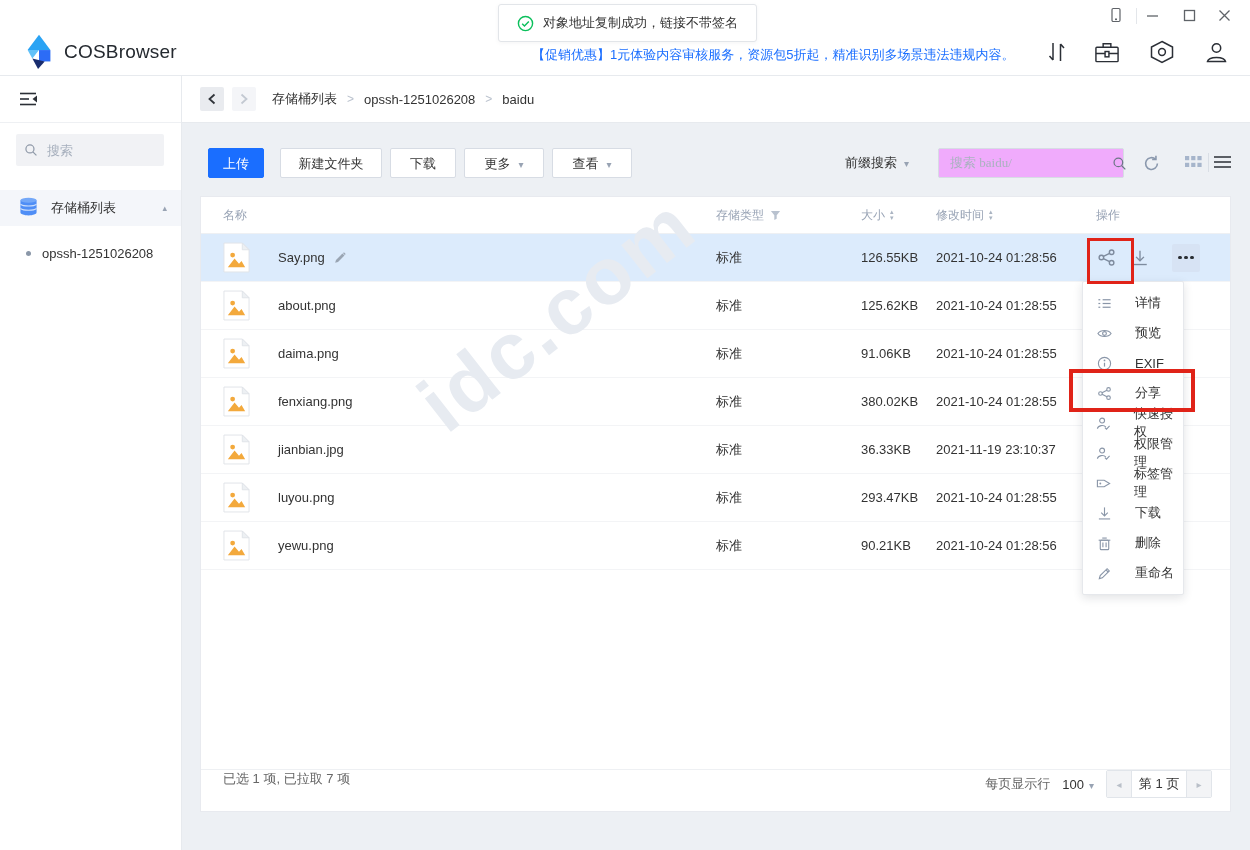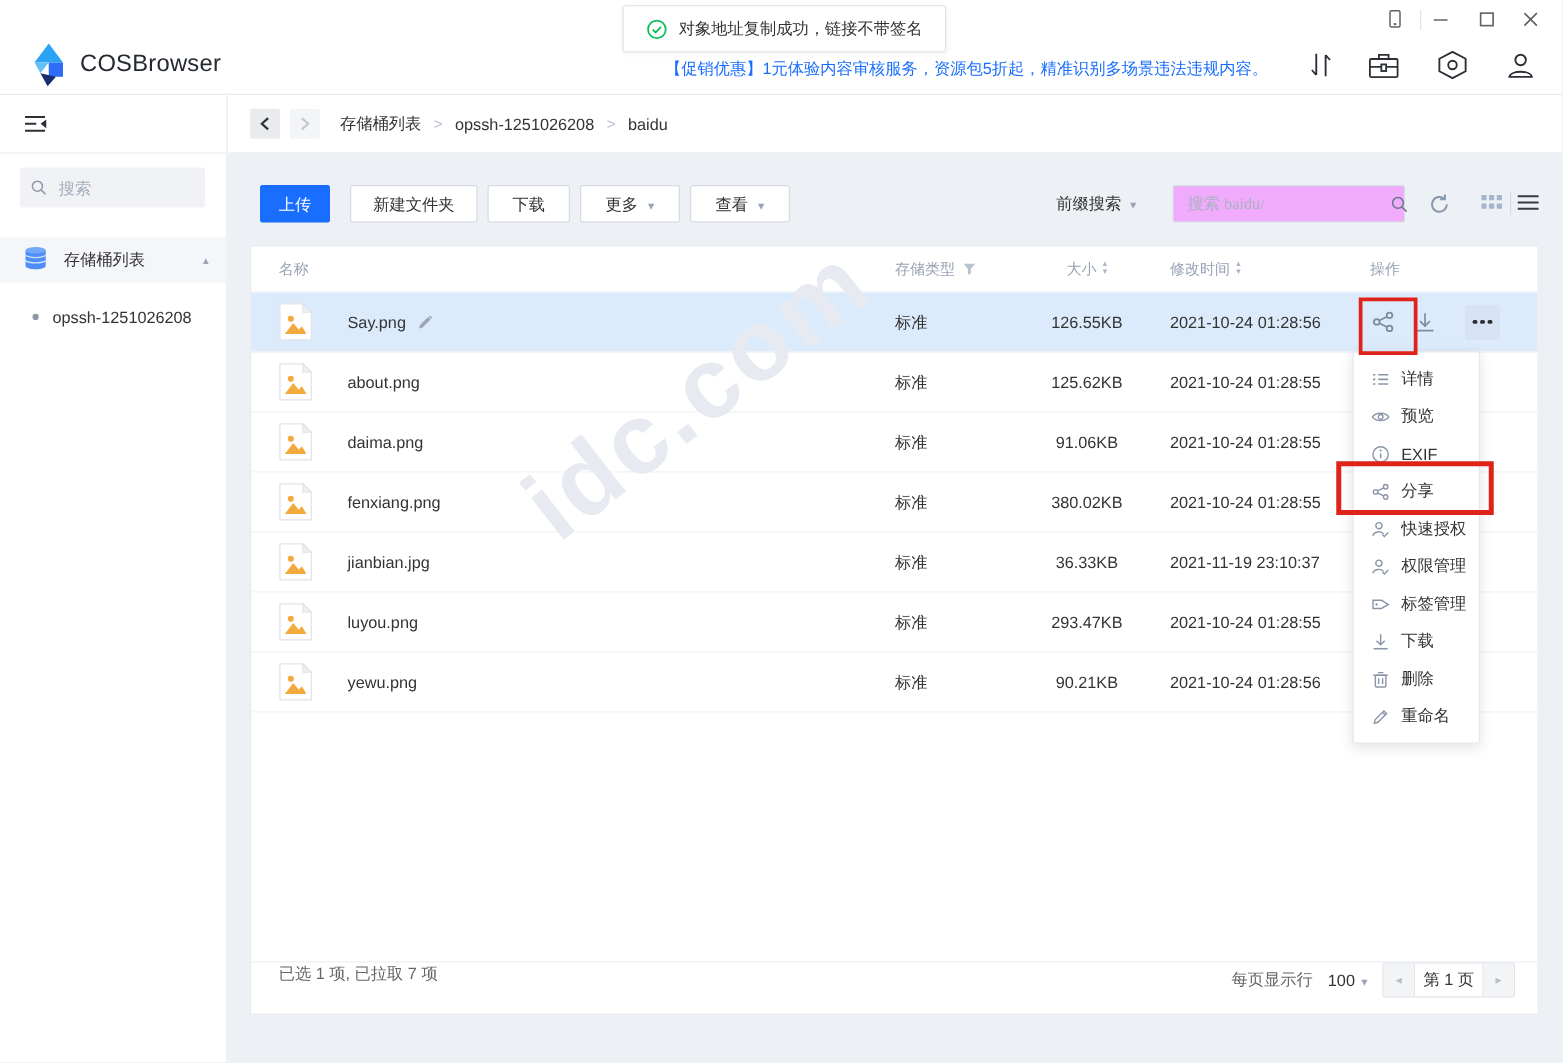--- a/index.html
+++ b/index.html
@@ -56,21 +56,21 @@
   .obj-search input::placeholder{color:#a9b2bf;}
   .obj-search .mag{margin-right:8px;display:flex;}
   .tool-ico{position:absolute;top:152px;display:flex;align-items:center;justify-content:center;cursor:pointer;z-index:2;}
   .v-divider{position:absolute;left:1208px;top:153px;width:1px;height:19px;background:#d9dee5;z-index:2;}
   
   .card{position:absolute;left:200px;top:196px;width:1031px;height:616px;background:#fff;border:1px solid #e8eaef;box-sizing:border-box;z-index:1;}
   .thead{position:relative;height:36px;border-bottom:1px solid #eef0f3;font-size:12px;color:#98a3b5;}
   .thead .cell,.trow .cell{position:absolute;top:0;height:100%;display:flex;align-items:center;}
   .col-name{left:22px;width:480px;}
   .col-storage{left:515px;width:120px;}
-  .col-size{left:626px;width:85px;justify-content:center;}
+  .col-size{left:660px;width:85px;}
   .col-mtime{left:735px;width:160px;}
   .col-actions{left:895px;width:125px;}
   .sort{display:inline-flex;flex-direction:column;margin-left:5px;line-height:6px;font-size:7px;color:#aab4c2;}
   .funnel{margin-left:6px;display:flex;}
   .rows{position:relative;}
   .trow{position:relative;height:47px;border-bottom:1px solid #f3f4f6;font-size:13px;color:#333;cursor:pointer;}
   .trow.selected{background:#dcebfc;}
   .fname{margin-left:28px;}
   .pencil{margin-left:8px;display:flex;}
   .row-actions{display:flex;align-items:center;gap:14px;}
@@ -83,21 +83,21 @@
   .foot-right{position:absolute;right:18px;display:flex;align-items:center;gap:12px;}
   .pp-label{color:#666;}
   .pp-value{color:#333;cursor:pointer;}
   .pp-value .caret{color:#98a3b3;font-size:10px;margin-left:5px;}
   .pager{display:flex;align-items:center;border:1px solid #e1e5ea;border-radius:2px;overflow:hidden;height:26px;}
   .pager .pg-arrow{width:24px;height:26px;background:#f3f4f6;color:#b9bfc8;display:flex;align-items:center;justify-content:center;font-size:10px;cursor:pointer;}
   .pager .pg-cur{width:54px;height:26px;background:#fff;border-left:1px solid #e1e5ea;border-right:1px solid #e1e5ea;display:flex;align-items:center;justify-content:center;color:#333;}
   
   .context-menu{position:absolute;left:1082px;top:281px;width:100px;background:#fff;border:1px solid #e6e8ec;border-radius:2px;
     box-shadow:0 3px 10px rgba(31,41,55,.13);padding:6px 0;z-index:20;}
-  .menu-item{height:30px;display:flex;align-items:center;padding-left:13px;gap:9px;cursor:pointer;}
+  .menu-item{height:30px;display:flex;align-items:center;padding-left:13px;gap:23px;cursor:pointer;}
   .mi-ic{display:flex;width:16px;justify-content:center;}
   
   .red-box{position:absolute;z-index:30;pointer-events:none;}
   .red-box.b1{left:1087px;top:238px;width:41px;height:40px;border:3px solid #e02318;}
   .red-box.b2{left:1069px;top:369px;width:118px;height:35px;border:4px solid #e02318;}
   .watermark{position:absolute;left:430px;top:368px;z-index:5;transform:rotate(-38deg);transform-origin:left center;
     font-size:80px;font-weight:700;color:#e7ebf1;letter-spacing:3px;pointer-events:none;white-space:nowrap;}
 </style>
 </head>
 <body>

